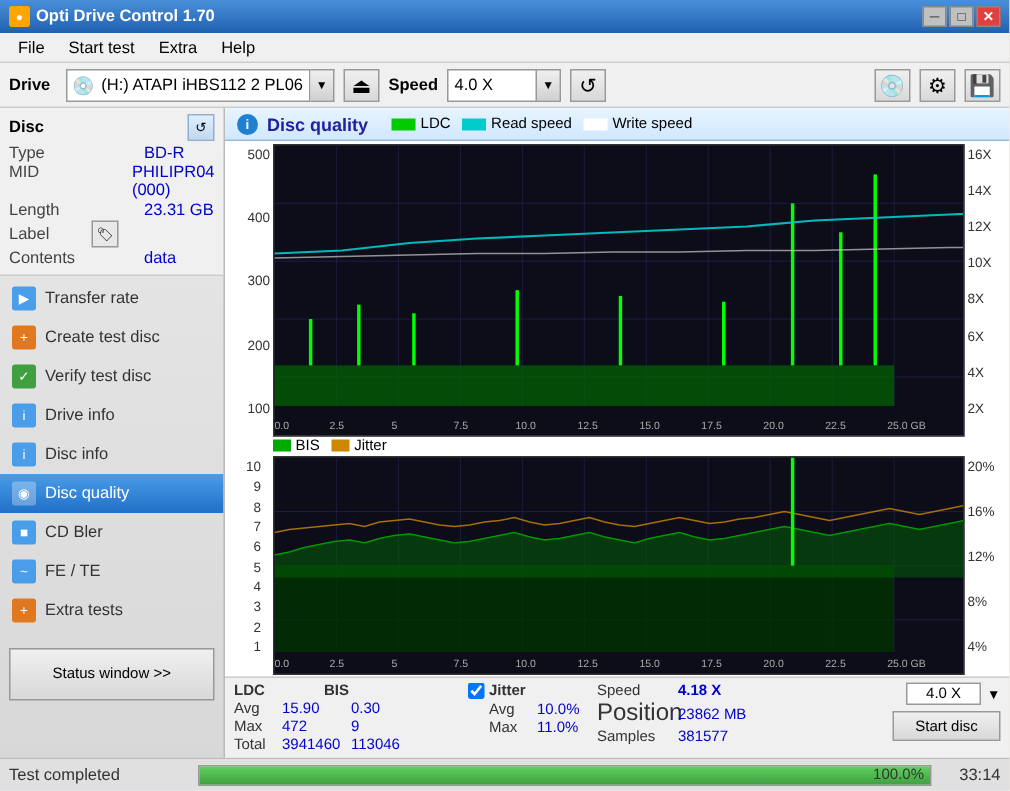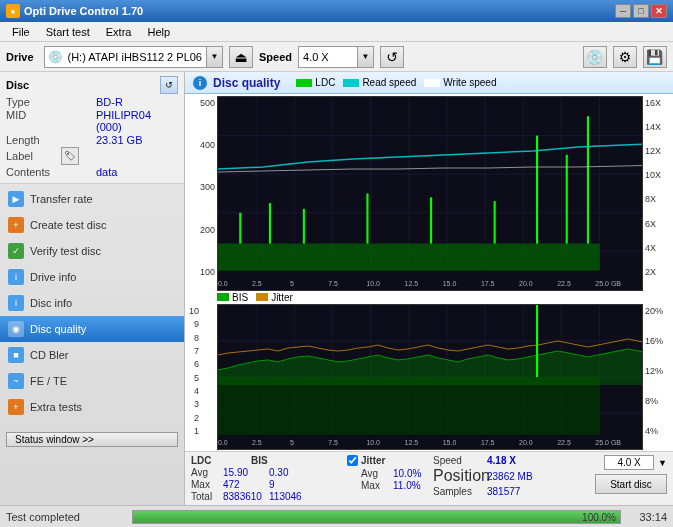--- a/index.html
+++ b/index.html
@@ -100,21 +100,21 @@
       width: 60px;
       display: flex; align-items: center;
     }
     
     #main {
       display: flex;
       height: calc(527px - 22px - 20px - 30px - 22px);
     }
     
     #sidebar {
-      width: 185px;
+      width: 150px;
       background: linear-gradient(to bottom, #e8e8e8, #d8d8d8);
       border-right: 1px solid #bbb;
       display: flex;
       flex-direction: column;
       overflow: hidden;
     }
     .disc-info-panel {
       background: #f0f0f0;
       padding: 4px 6px;
       border-bottom: 1px solid #ccc;
@@ -326,21 +326,21 @@
       <div class="nav-item">
         <div class="nav-icon blue">~</div>
         <span>FE / TE</span>
       </div>
       <div class="nav-item">
         <div class="nav-icon orange">+</div>
         <span>Extra tests</span>
       </div>
 
       <div style="margin-top: 8px; padding: 4px 6px;">
-        <div style="background: linear-gradient(to bottom, #f0f0f0, #d8d8d8); border: 1px solid #999; padding: 1px 8px; font-size: 10px; cursor: pointer; text-align: left;">Status window &gt;&gt;</div>
+        <div style="background: linear-gradient(to bottom, #f0f0f0, #d8d8d8); border: 1px solid #999; padding: 11px 8px; font-size: 10px; cursor: pointer; text-align: center;">Status window &gt;&gt;</div>
       </div>
     </div>
   </div>
 
   <div id="content">
 
     <div class="content-header">
       <div class="header-icon">i</div>
       <span class="content-title">Disc quality</span>
       <div style="display:flex; align-items:center; gap:8px; margin-left:10px;">
@@ -438,21 +438,21 @@
           <span style="font-size:10px;">BIS</span>
         </div>
         <div class="legend-item">
           <div class="legend-color" style="background:#cc8800; width:12px; height:8px;"></div>
           <span style="font-size:10px;">Jitter</span>
         </div>
       </div>
 
       <div style="flex: 0.9; display:flex; position:relative; margin:1px 2px 1px 2px;">
 
-        <div style="width:30px; display:flex; flex-direction:column; justify-content:space-between; padding:2px 18px 14px 0; text-align:right; font-size:9px; color:#333;">
+        <div style="width:30px; display:flex; flex-direction:column; justify-content:space-between; padding:2px 8px 14px 0; text-align:right; font-size:9px; color:#333;">
           <span>10</span>
           <span>9</span>
           <span>8</span>
           <span>7</span>
           <span>6</span>
           <span>5</span>
           <span>4</span>
           <span>3</span>
           <span>2</span>
           <span>1</span>
@@ -520,21 +520,21 @@
             <span style="font-size:10px; color:#0000cc; width:42px;">15.90</span>
             <span style="font-size:10px; color:#0000cc;">0.30</span>
           </div>
           <div style="display:flex; align-items:center; gap:4px; margin-bottom:1px;">
             <span style="font-size:10px; color:#333; width:28px;">Max</span>
             <span style="font-size:10px; color:#0000cc; width:42px;">472</span>
             <span style="font-size:10px; color:#0000cc;">9</span>
           </div>
           <div style="display:flex; align-items:center; gap:4px;">
             <span style="font-size:10px; color:#333; width:28px;">Total</span>
-            <span style="font-size:10px; color:#0000cc; width:42px;">8383610</span>
+            <span style="font-size:10px; color:#0000cc; width:42px;">3941460</span>
             <span style="font-size:10px; color:#0000cc;">113046</span>
           </div>
         </div>
 
         <div style="display:flex; flex-direction:column; min-width:80px;">
           <div style="display:flex; align-items:center; gap:3px; margin-bottom:2px;">
             <input type="checkbox" checked="" style="width: 11px; height: 11px;">
             <span style="font-size:10px; font-weight:bold; color:#333;">Jitter</span>
           </div>
           <div style="display:flex; align-items:center; gap:4px; margin-bottom:1px; margin-left:14px;">

